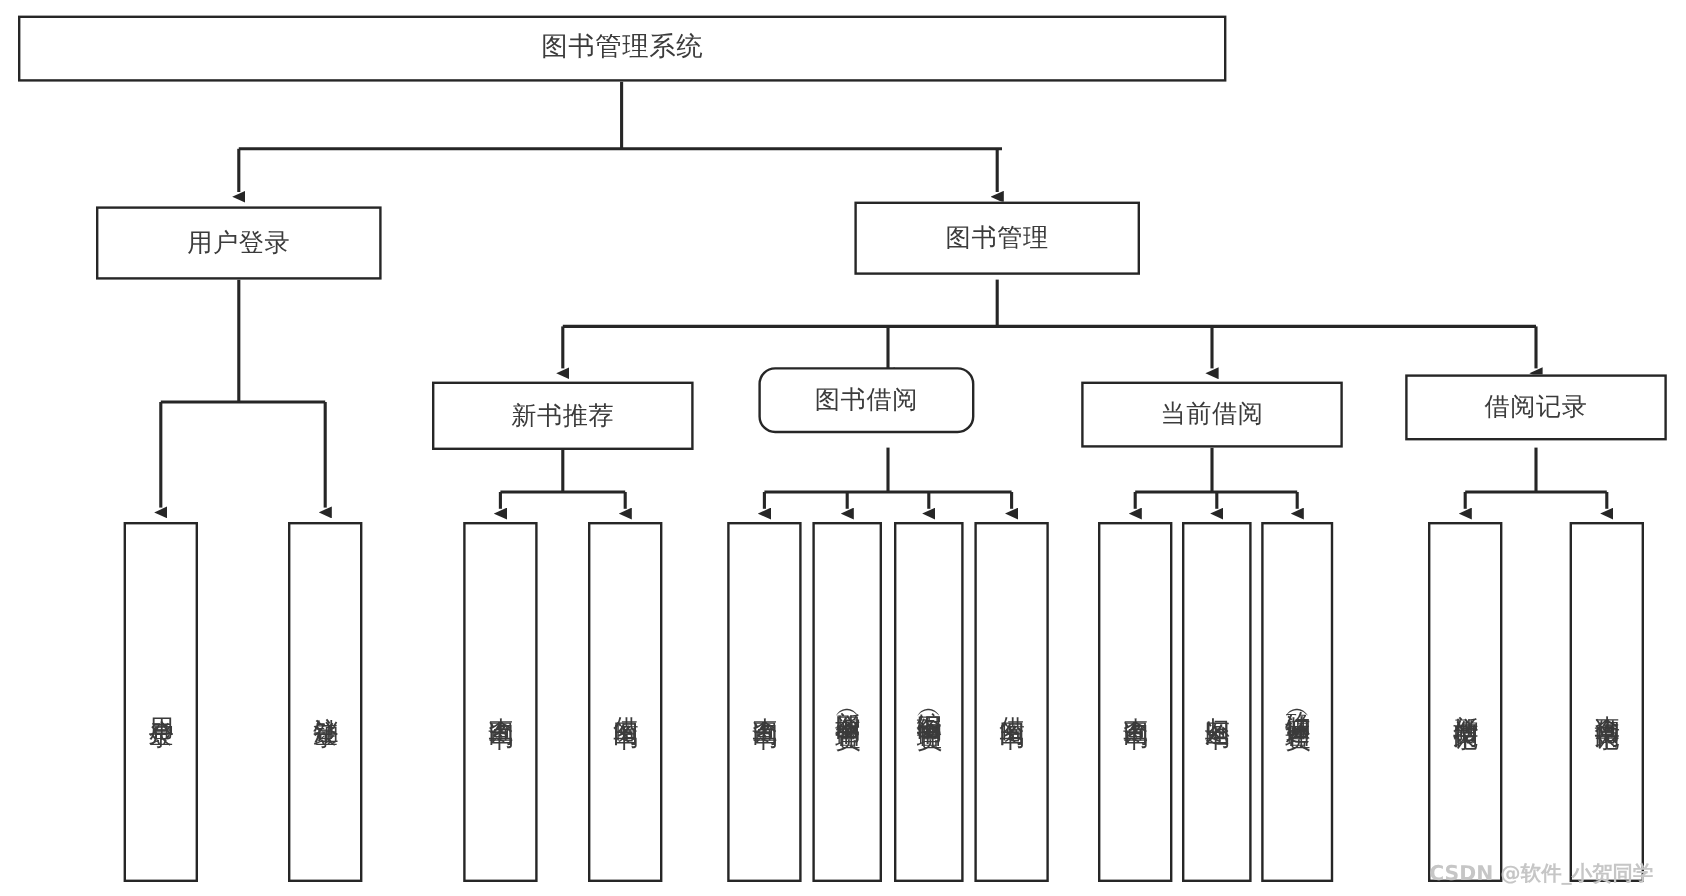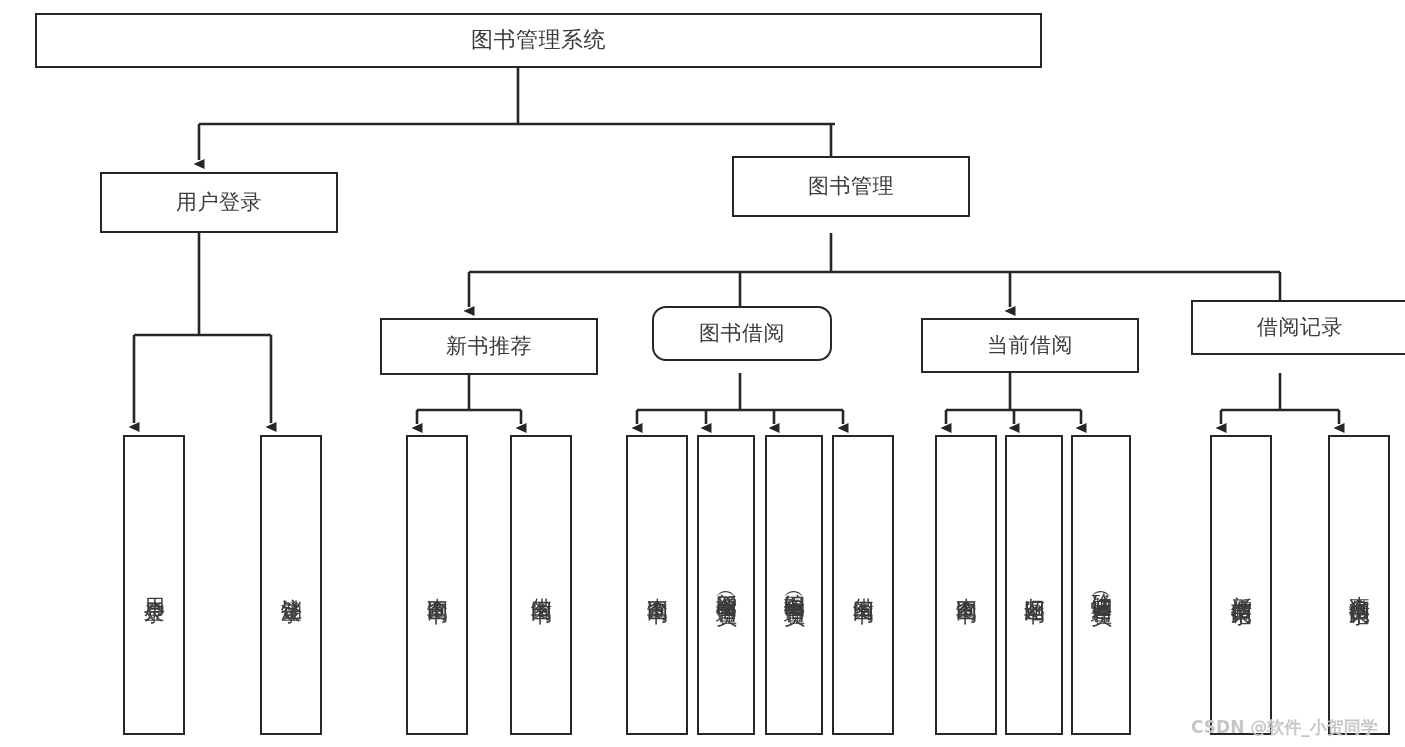--- a/index.html
+++ b/index.html
@@ -29,21 +29,20 @@
   .node {
     position: absolute;
     box-sizing: border-box;
     background: #ffffff;
     border: 2px solid #262626;
     display: flex;
     align-items: center;
     justify-content: center;
     color: #3b3b3b;
     z-index: 2;
-    margin-left: 20px;
   }
   .node-label {
     color: #3b3b3b;
     line-height: 1.12;
     text-align: center;
     white-space: nowrap;
   }
   
   .node.horiz .node-label {
     font-size: 21px;
@@ -129,34 +128,34 @@
     </g>
   </svg>
 
   <div class="node horiz root" style="left:15px; top:13px; width:1007px; height:55px;">
     <span class="node-label">图书管理系统</span>
   </div>
 
   <div class="node horiz" style="left:80px; top:172px; width:238px; height:61px;">
     <span class="node-label">用户登录</span>
   </div>
-  <div class="node horiz" style="left:712px; top:156px; width:238px; height:61px;">
+  <div class="node horiz" style="left:712px; top:168px; width:238px; height:61px;">
     <span class="node-label">图书管理</span>
   </div>
 
   <div class="node horiz" style="left:360px; top:318px; width:218px; height:57px;">
     <span class="node-label">新书推荐</span>
   </div>
   <div class="node horiz" style="left:632px; top:306px; width:180px; height:55px;border-radius:14px;">
     <span class="node-label">图书借阅</span>
   </div>
   <div class="node horiz" style="left:901px; top:318px; width:218px; height:55px;">
     <span class="node-label">当前借阅</span>
   </div>
-  <div class="node horiz" style="left:1171px; top:300px; width:218px; height:55px;">
+  <div class="node horiz" style="left:1171px; top:312px; width:218px; height:55px;">
     <span class="node-label">借阅记录</span>
   </div>
 
   <div class="node leaf" style="left:103px; top:435px; width:62px; height:300px;">
     <span class="node-label">用户登录</span>
   </div>
   <div class="node leaf" style="left:240px; top:435px; width:62px; height:300px;">
     <span class="node-label">注销登录</span>
   </div>
 

